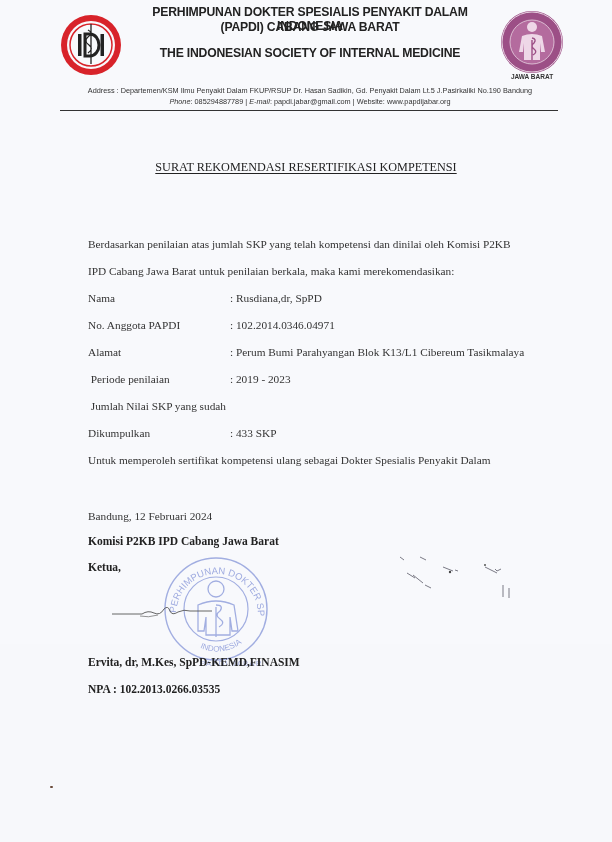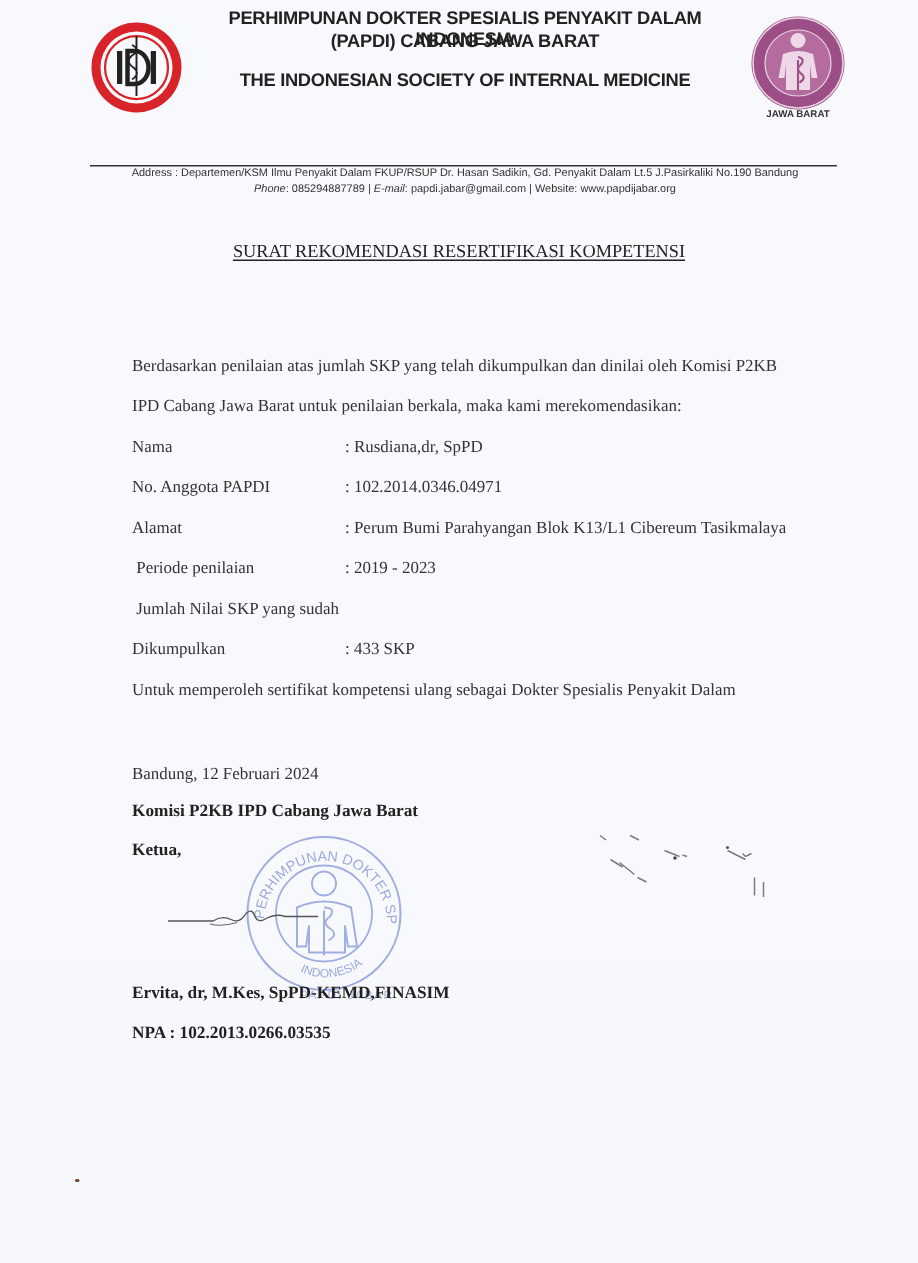--- a/index.html
+++ b/index.html
@@ -15,21 +15,21 @@
 
   
   .logo-left { left: 58px; top: 12px; width: 66px; height: 66px; }
   .logo-right { left: 500px; top: 10px; width: 64px; height: 64px; }
   .logo-right-caption { left: 492px; top: 73px; width: 80px; text-align: center; font-family: "Liberation Sans", sans-serif; font-weight: bold; font-size: 6.5px; color: #333; }
   .lh-line { left: 130px; width: 360px; text-align: center; font-family: "Liberation Sans", sans-serif; font-weight: bold; color: #222; letter-spacing: -0.2px; }
   .lh1 { top: 5px; font-size: 12.2px; }
   .lh2 { top: 20px; font-size: 12.2px; }
   .lh3 { top: 46px; font-size: 12.2px; }
   .lh4 { top: 61px; font-size: 12.2px; }
-  .addr { left: 60px; width: 500px; text-align: center; font-family: "Liberation Sans", sans-serif; font-size: 7.3px; color: #333; white-space: nowrap; margin-top: 24px; }
+  .addr { left: 60px; width: 500px; text-align: center; font-family: "Liberation Sans", sans-serif; font-size: 7.3px; color: #333; white-space: nowrap; }
   .addr1 { top: 86px; }
   .addr2 { top: 97px; }
   .addr em { font-style: italic; }
   .rule { left: 60px; top: 110px; width: 498px; height: 0; border-top: 1.6px solid #333; }
 
   
   .title { left: 0; width: 612px; top: 160px; text-align: center; font-size: 12.2px; color: #222; }
   .title span { text-decoration: underline; text-underline-offset: 2px; }
   .number { left: 0; width: 612px; top: 182px; text-align: center; font-size: 11.5px; color: #2b2b2b; }
 
@@ -87,21 +87,21 @@
     <path d="M32 28 q5 1 2 5 q-4 3 0 6 q4 3 -1 6 M32 30 v20" fill="none" stroke="#9c4f86" stroke-width="1.4"></path>
   </svg>
   <div class="abs logo-right-caption">JAWA BARAT</div>
 
   <div class="abs addr addr1">Address : Departemen/KSM Ilmu Penyakit Dalam FKUP/RSUP Dr. Hasan Sadikin, Gd. Penyakit Dalam Lt.5 J.Pasirkaliki No.190 Bandung</div>
   <div class="abs addr addr2"><em>Phone</em><span>: 085294887789 | </span><em>E-mail</em><span>: papdi.jabar@gmail.com | Website: www.papdijabar.org</span></div>
   <div class="abs rule"></div>
 
   <div class="abs title"><span>SURAT  REKOMENDASI RESERTIFIKASI KOMPETENSI</span></div>
 
-  <div class="abs para p1">Berdasarkan penilaian atas jumlah SKP yang telah dikumpulkan dan dinilai oleh Komisi P2KB</div>
+  <div class="abs para p1">Berdasarkan penilaian atas jumlah SKP yang telah kompetensi dan dinilai oleh Komisi P2KB</div>
   <div class="abs para p2">IPD Cabang Jawa Barat untuk penilaian berkala, maka kami merekomendasikan:</div>
 
   <div class="abs row-label r1">Nama</div>
   <div class="abs row-value r1">:  Rusdiana,dr, SpPD</div>
   <div class="abs row-label r2">No. Anggota PAPDI</div>
   <div class="abs row-value r2">: 102.2014.0346.04971</div>
   <div class="abs row-label r3">Alamat</div>
   <div class="abs row-value r3">: Perum Bumi Parahyangan Blok K13/L1 Cibereum Tasikmalaya</div>
   <div class="abs row-label r4" style="white-space:pre"> Periode penilaian</div>
   <div class="abs row-value r4">: 2019 - 2023</div>

